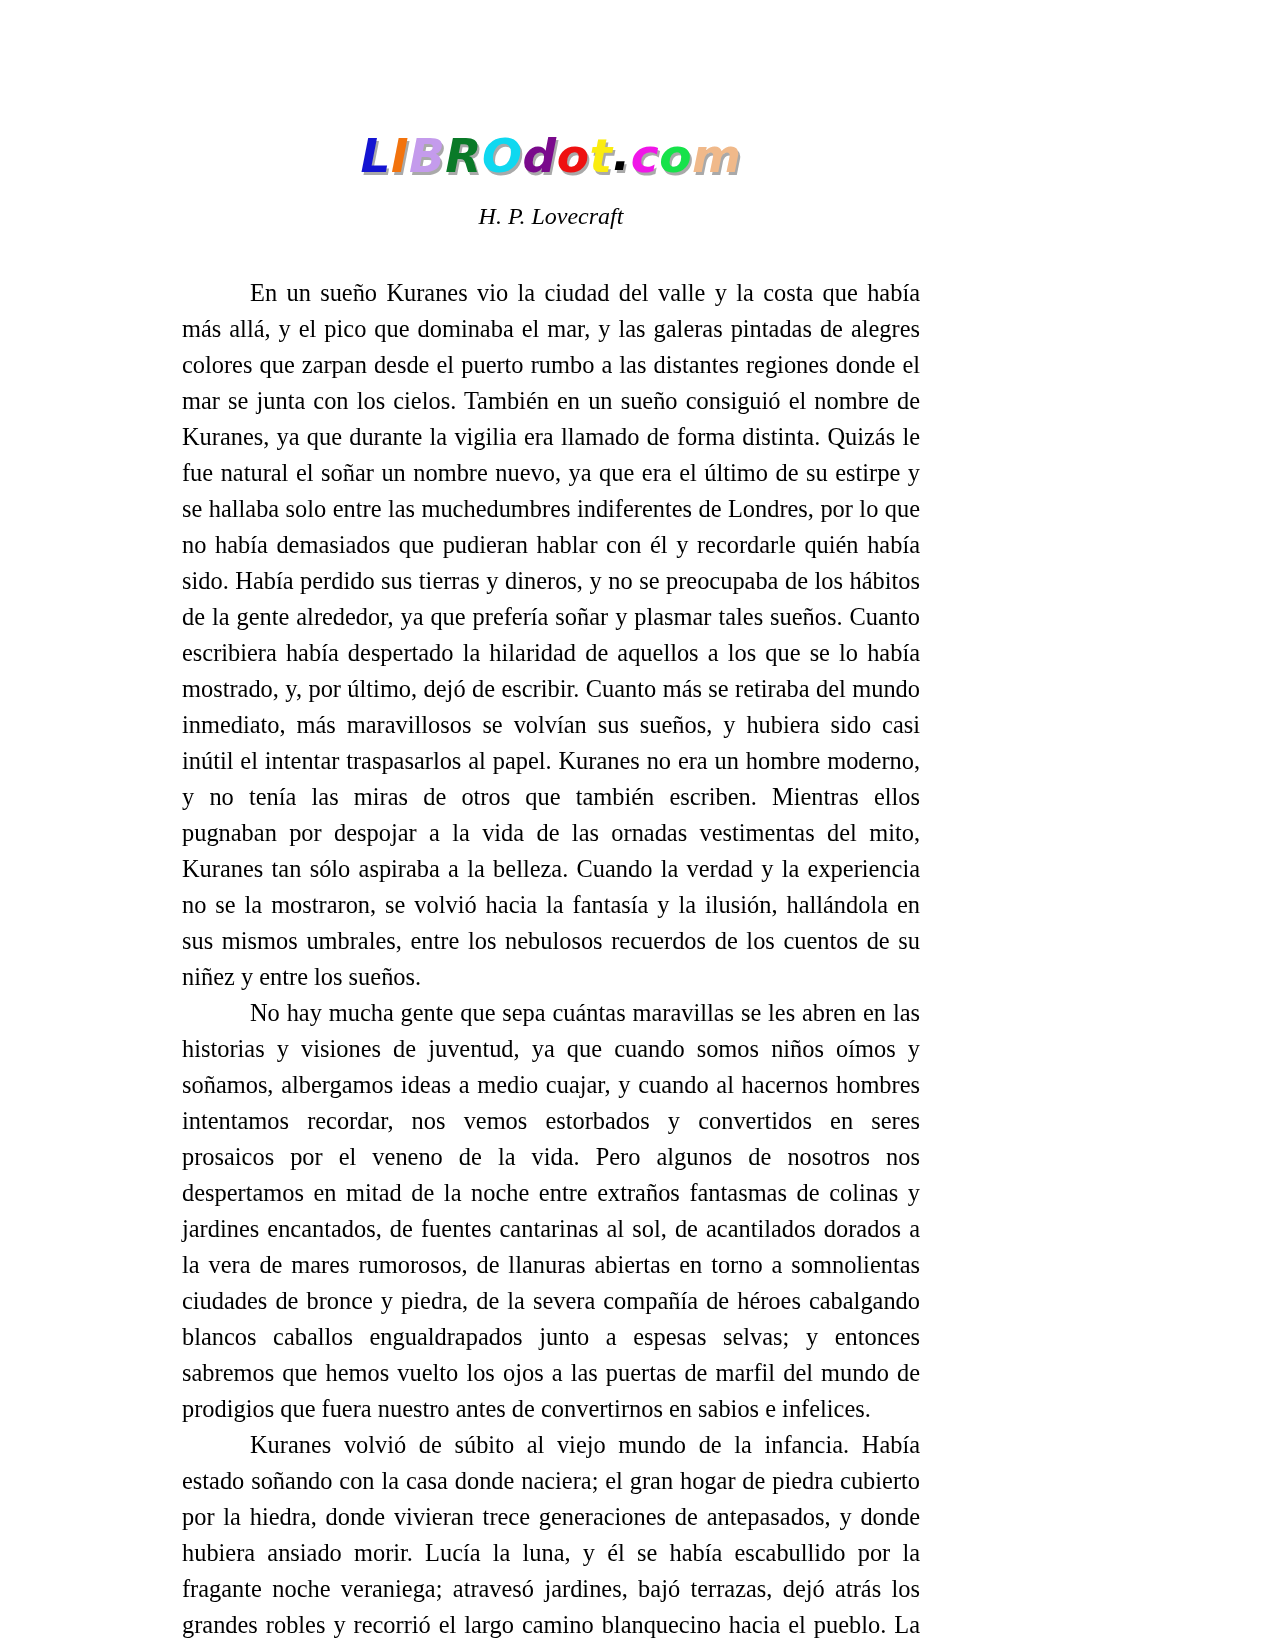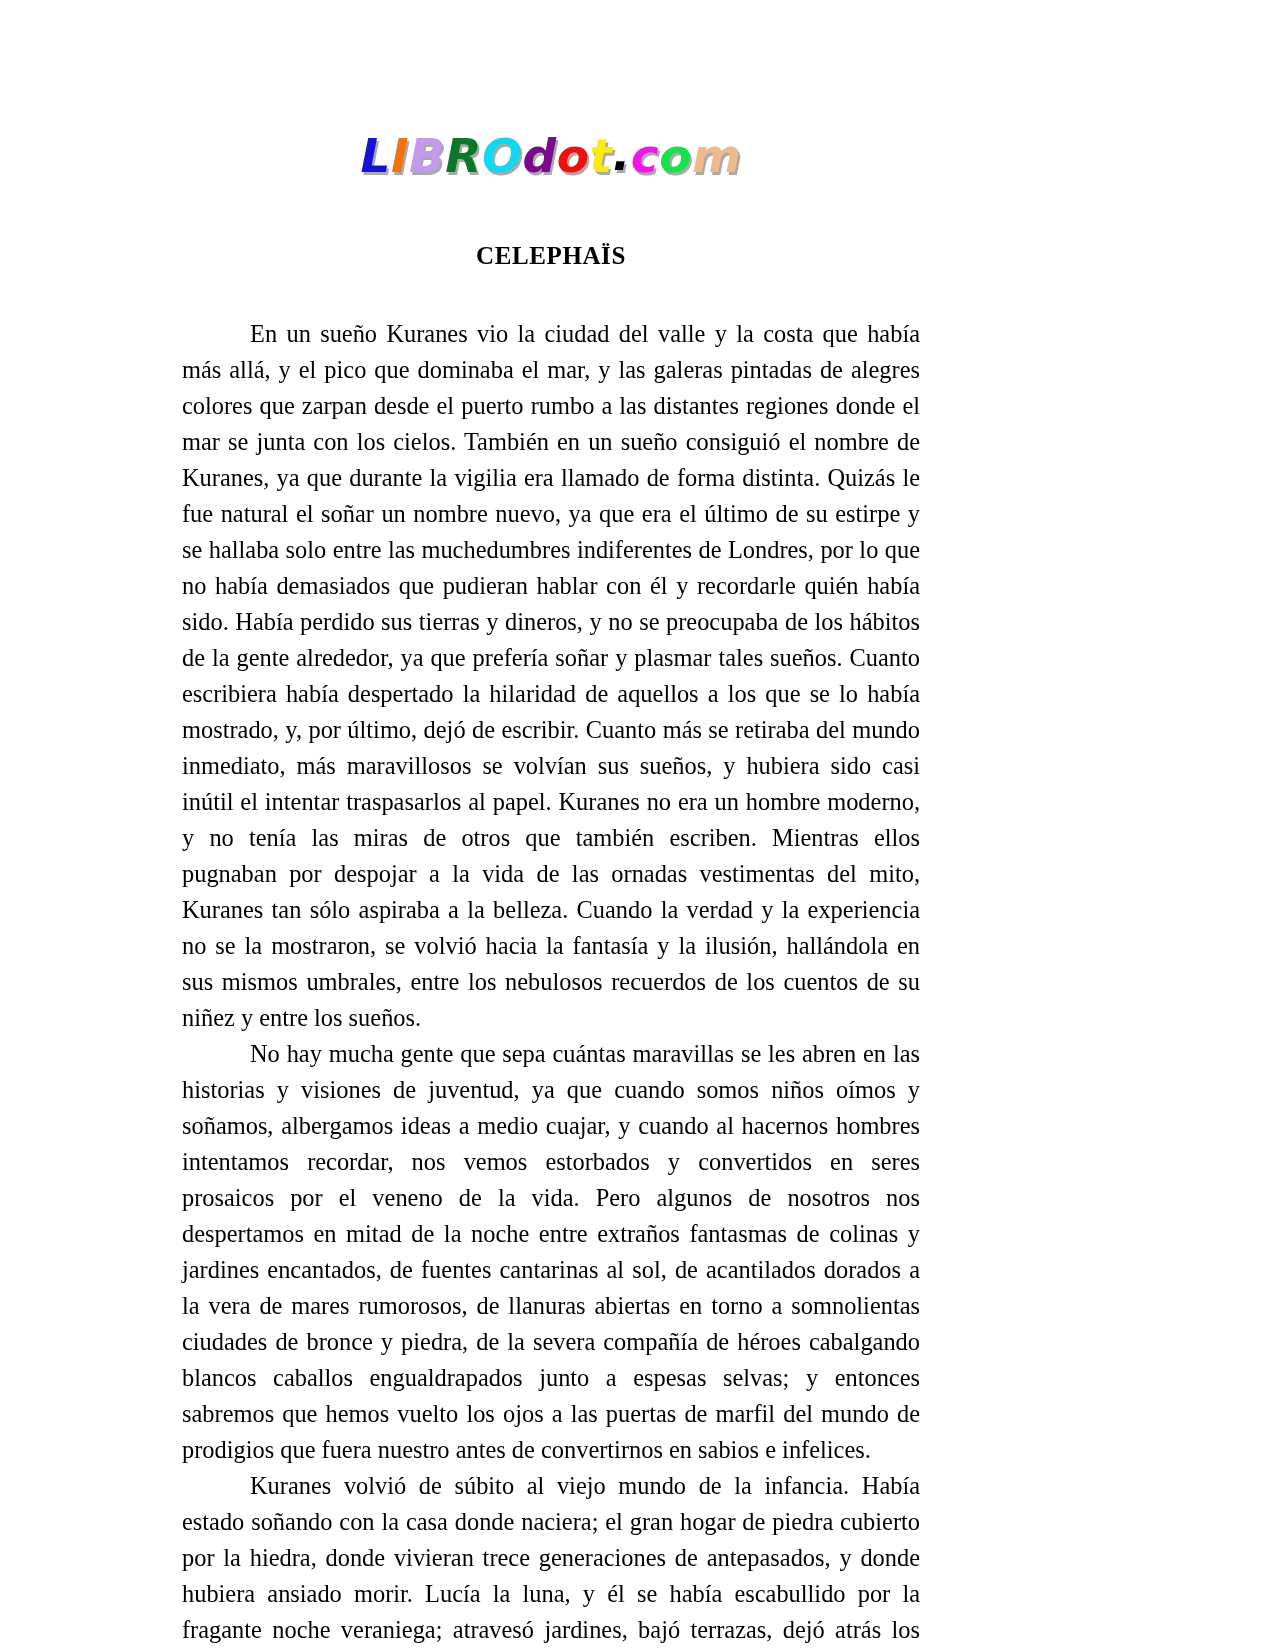--- a/index.html
+++ b/index.html
@@ -82,21 +82,21 @@
 </style>
 </head>
 <body>
 
 <div class="page">
 
   <div class="logo-wrap">
     <div class="logo" id="logo"><span style="color: rgb(20, 20, 210);">L</span><span style="color: rgb(242, 115, 13);">I</span><span style="color: rgb(196, 155, 236);">B</span><span style="color: rgb(10, 122, 40);">R</span><span style="color: rgb(15, 216, 240);">O</span><span style="color: rgb(122, 10, 140);">d</span><span style="color: rgb(238, 17, 17);">o</span><span style="color: rgb(251, 236, 16);">t</span><span class="dot-glyph" style="color: rgb(0, 0, 0);">.</span><span style="color: rgb(240, 22, 232);">c</span><span style="color: rgb(22, 226, 74);">o</span><span style="color: rgb(240, 185, 138);">m</span></div>
   </div>
 
-  <h1 class="title">CELEPHAÏS</h1>
+  <div class="author">H. P. Lovecraft</div>
 
   <div class="body-text">
     <p>En un sueño Kuranes vio la ciudad del valle y la costa que había más allá, y el pico que dominaba el mar, y las galeras pintadas de alegres colores que zarpan desde el puerto rumbo a las distantes regiones donde el mar se junta con los cielos. También en un sueño consiguió el nombre de Kuranes, ya que durante la vigilia era llamado de forma distinta. Quizás le fue natural el soñar un nombre nuevo, ya que era el último de su estirpe y se hallaba solo entre las muchedumbres indiferentes de Londres, por lo que no había demasiados que pudieran hablar con él y recordarle quién había sido. Había perdido sus tierras y dineros, y no se preocupaba de los hábitos de la gente alrededor, ya que prefería soñar y plasmar tales sueños. Cuanto escribiera había despertado la hilaridad de aquellos a los que se lo había mostrado, y, por último, dejó de escribir. Cuanto más se retiraba del mundo inmediato, más maravillosos se volvían sus sueños, y hubiera sido casi inútil el intentar traspasarlos al papel. Kuranes no era un hombre moderno, y no tenía las miras de otros que también escriben. Mientras ellos pugnaban por despojar a la vida de las ornadas vestimentas del mito, Kuranes tan sólo aspiraba a la belleza. Cuando la verdad y la experiencia no se la mostraron, se volvió hacia la fantasía y la ilusión, hallándola en sus mismos umbrales, entre los nebulosos recuerdos de los cuentos de su niñez y entre los sueños.</p>
     <p>No hay mucha gente que sepa cuántas maravillas se les abren en las historias y visiones de juventud, ya que cuando somos niños oímos y soñamos, albergamos ideas a medio cuajar, y cuando al hacernos hombres intentamos recordar, nos vemos estorbados y convertidos en seres prosaicos por el veneno de la vida. Pero algunos de nosotros nos despertamos en mitad de la noche entre extraños fantasmas de colinas y jardines encantados, de fuentes cantarinas al sol, de acantilados dorados a la vera de mares rumorosos, de llanuras abiertas en torno a somnolientas ciudades de bronce y piedra, de la severa compañía de héroes cabalgando blancos caballos engualdrapados junto a espesas selvas; y entonces sabremos que hemos vuelto los ojos a las puertas de marfil del mundo de prodigios que fuera nuestro antes de convertirnos en sabios e infelices.</p>
     <p>Kuranes volvió de súbito al viejo mundo de la infancia. Había estado soñando con la casa donde naciera; el gran hogar de piedra cubierto por la hiedra, donde vivieran trece generaciones de antepasados, y donde hubiera ansiado morir. Lucía la luna, y él se había escabullido por la fragante noche veraniega; atravesó jardines, bajó terrazas, dejó atrás los grandes robles y recorrió el largo camino blanquecino hacia el pueblo. La villa parecía muy antigua, con sus límites tan reducidos como aquella luna que comenzaba a menguar, y Kuranes se preguntó si bajo los tejados picudos de las casitas se albergaría el sueño o la muerte. Las malas hierbas crecían en las calles, y los cristales de las ventanas a ambos lados se encontraban rotos o acechaban transparentes. Kuranes no se demoró, antes bien prosiguió trabajosamente, como al reclamo de alguna meta. No osó desobedecer su llamada por miedo a que se revelase como una ilusión similar a las necesidades y aspiraciones de la vigilia, que no conducen a destino alguno. Luego se sintió atraído hacia un callejón que salía del casco de la ciudad rumbo a los acantilados del canal y alcanzó el final de las cosas... el precipicio y el abismo donde el pueblo y el mundo entero se desplomaban abruptamente en una vacuidad sin sonidos de infinito, y donde el cielo por delante se hallaba a oscuras, despojado de la menguante luna o de las acechantes estrellas. La confianza le urgió a proseguir sobre el</p>
   </div>
 
 </div>
 
 </body></html>

